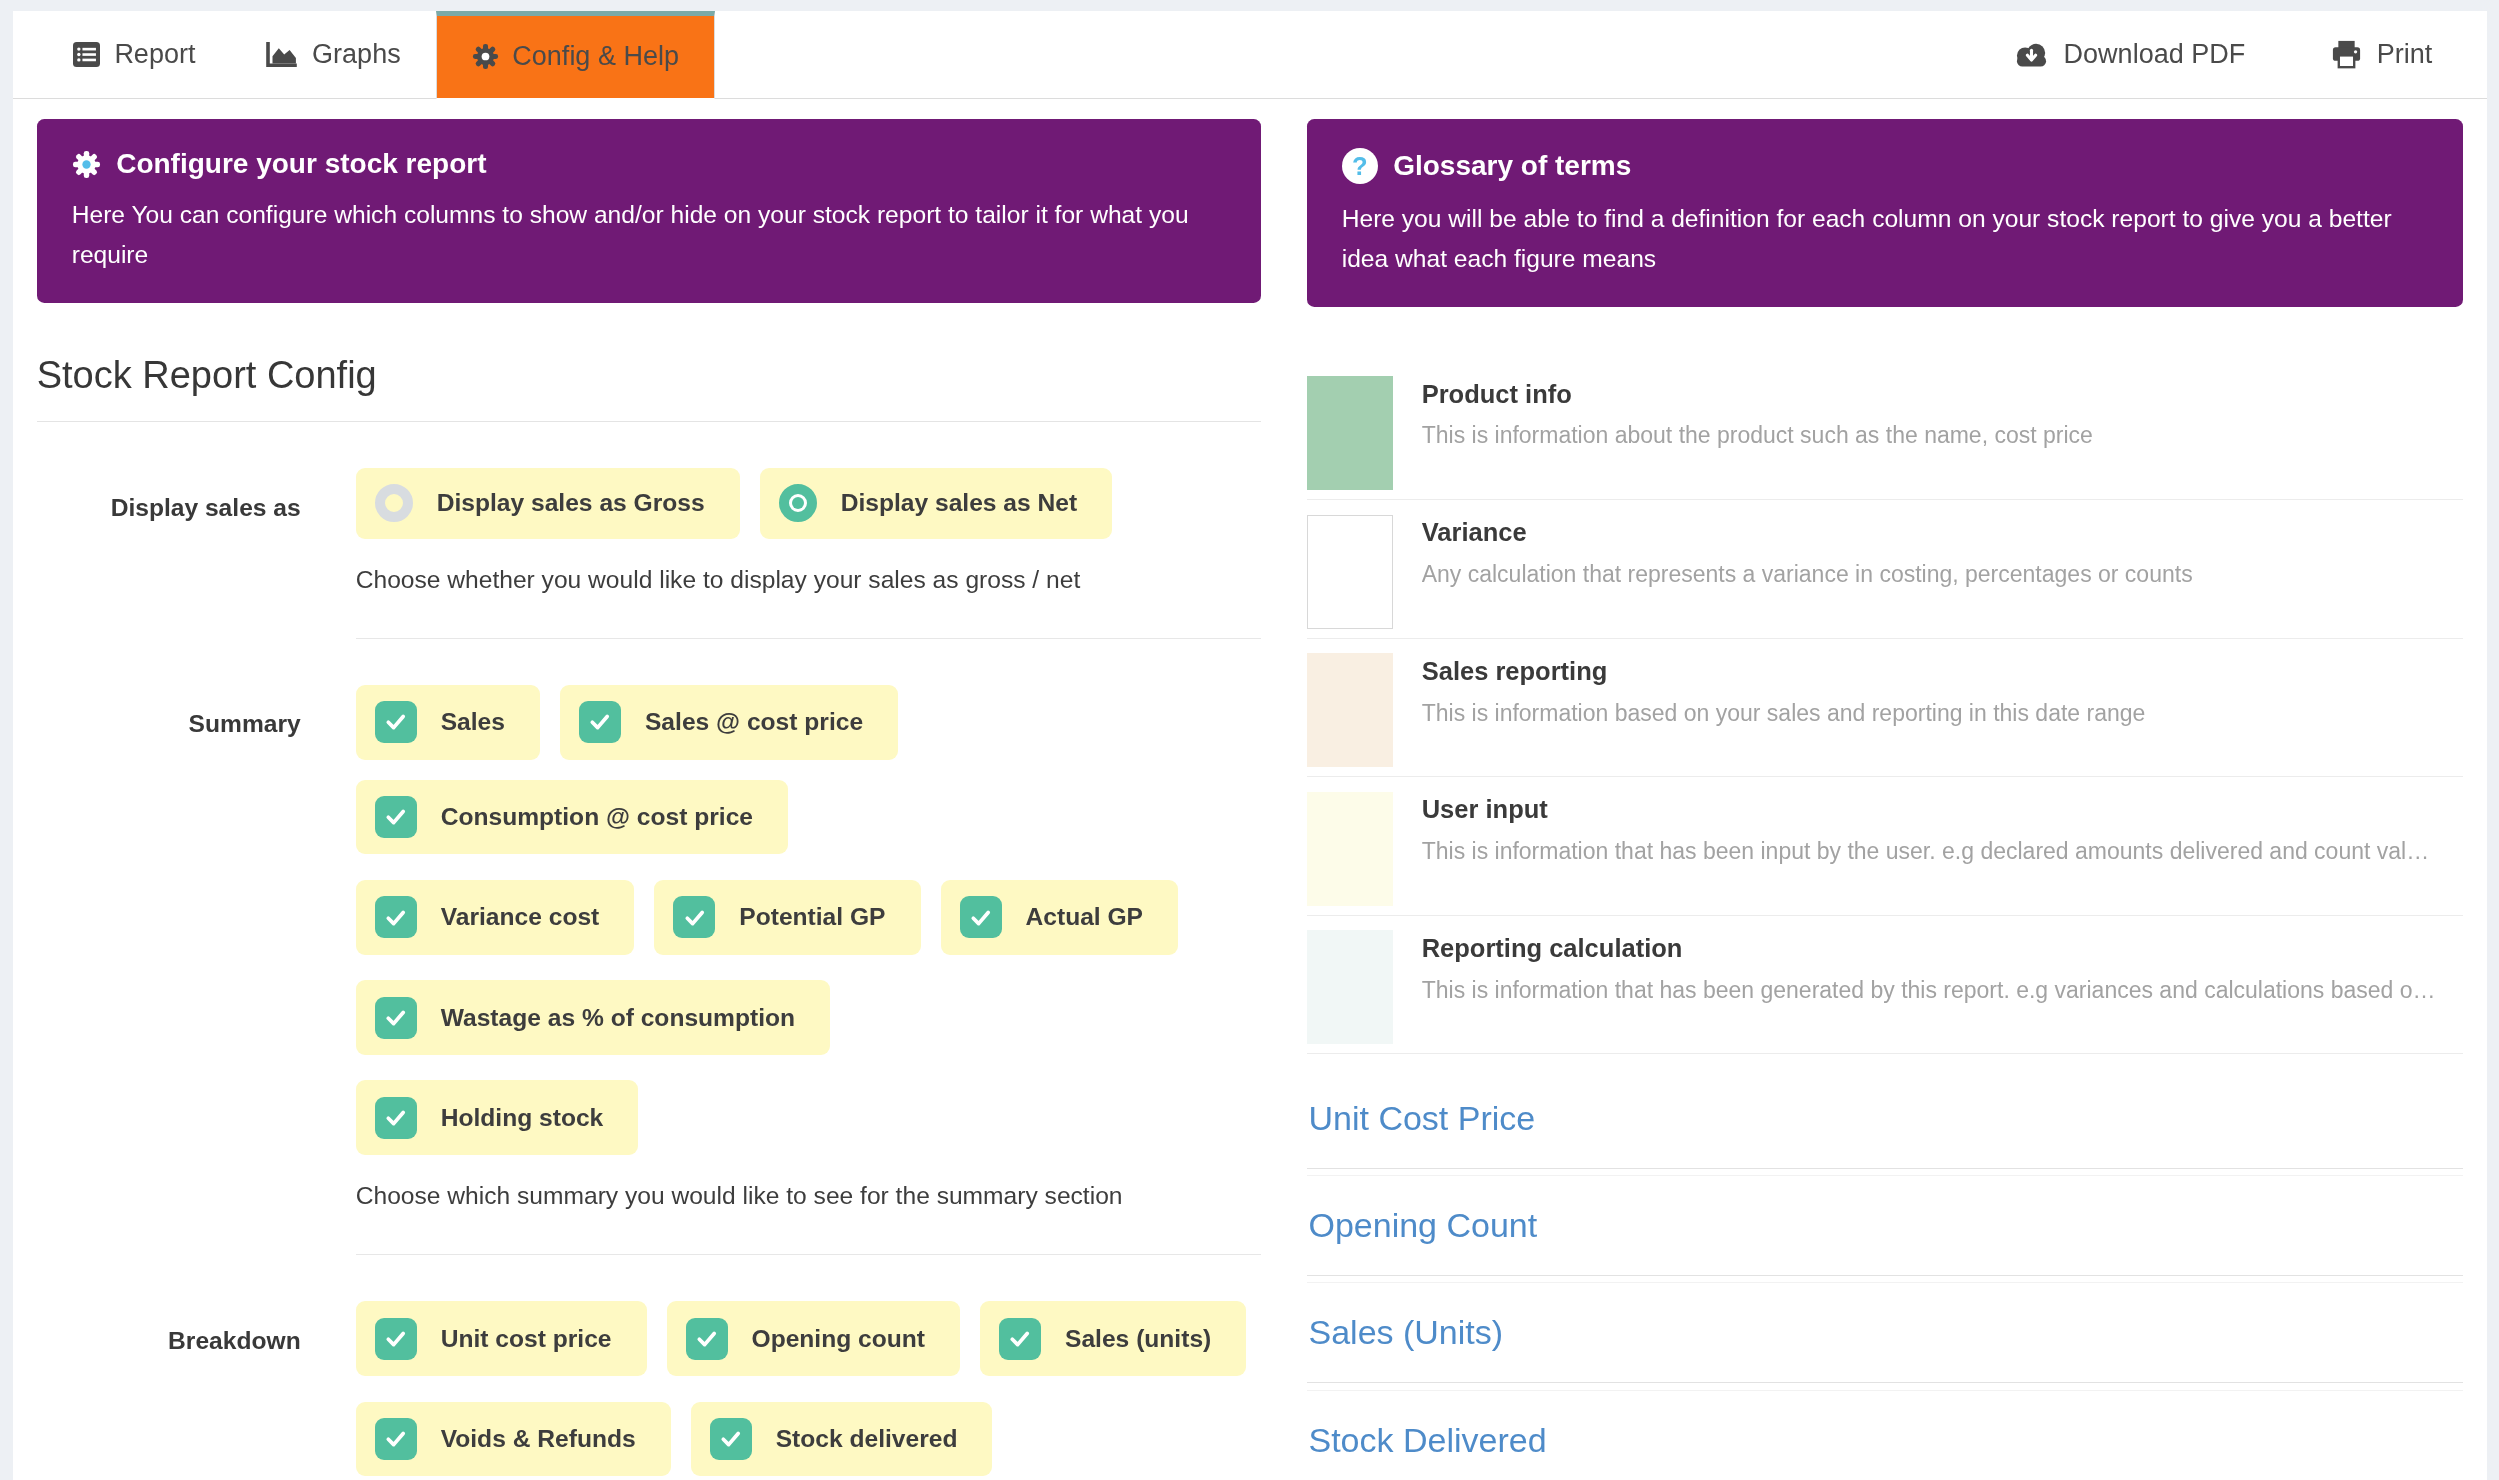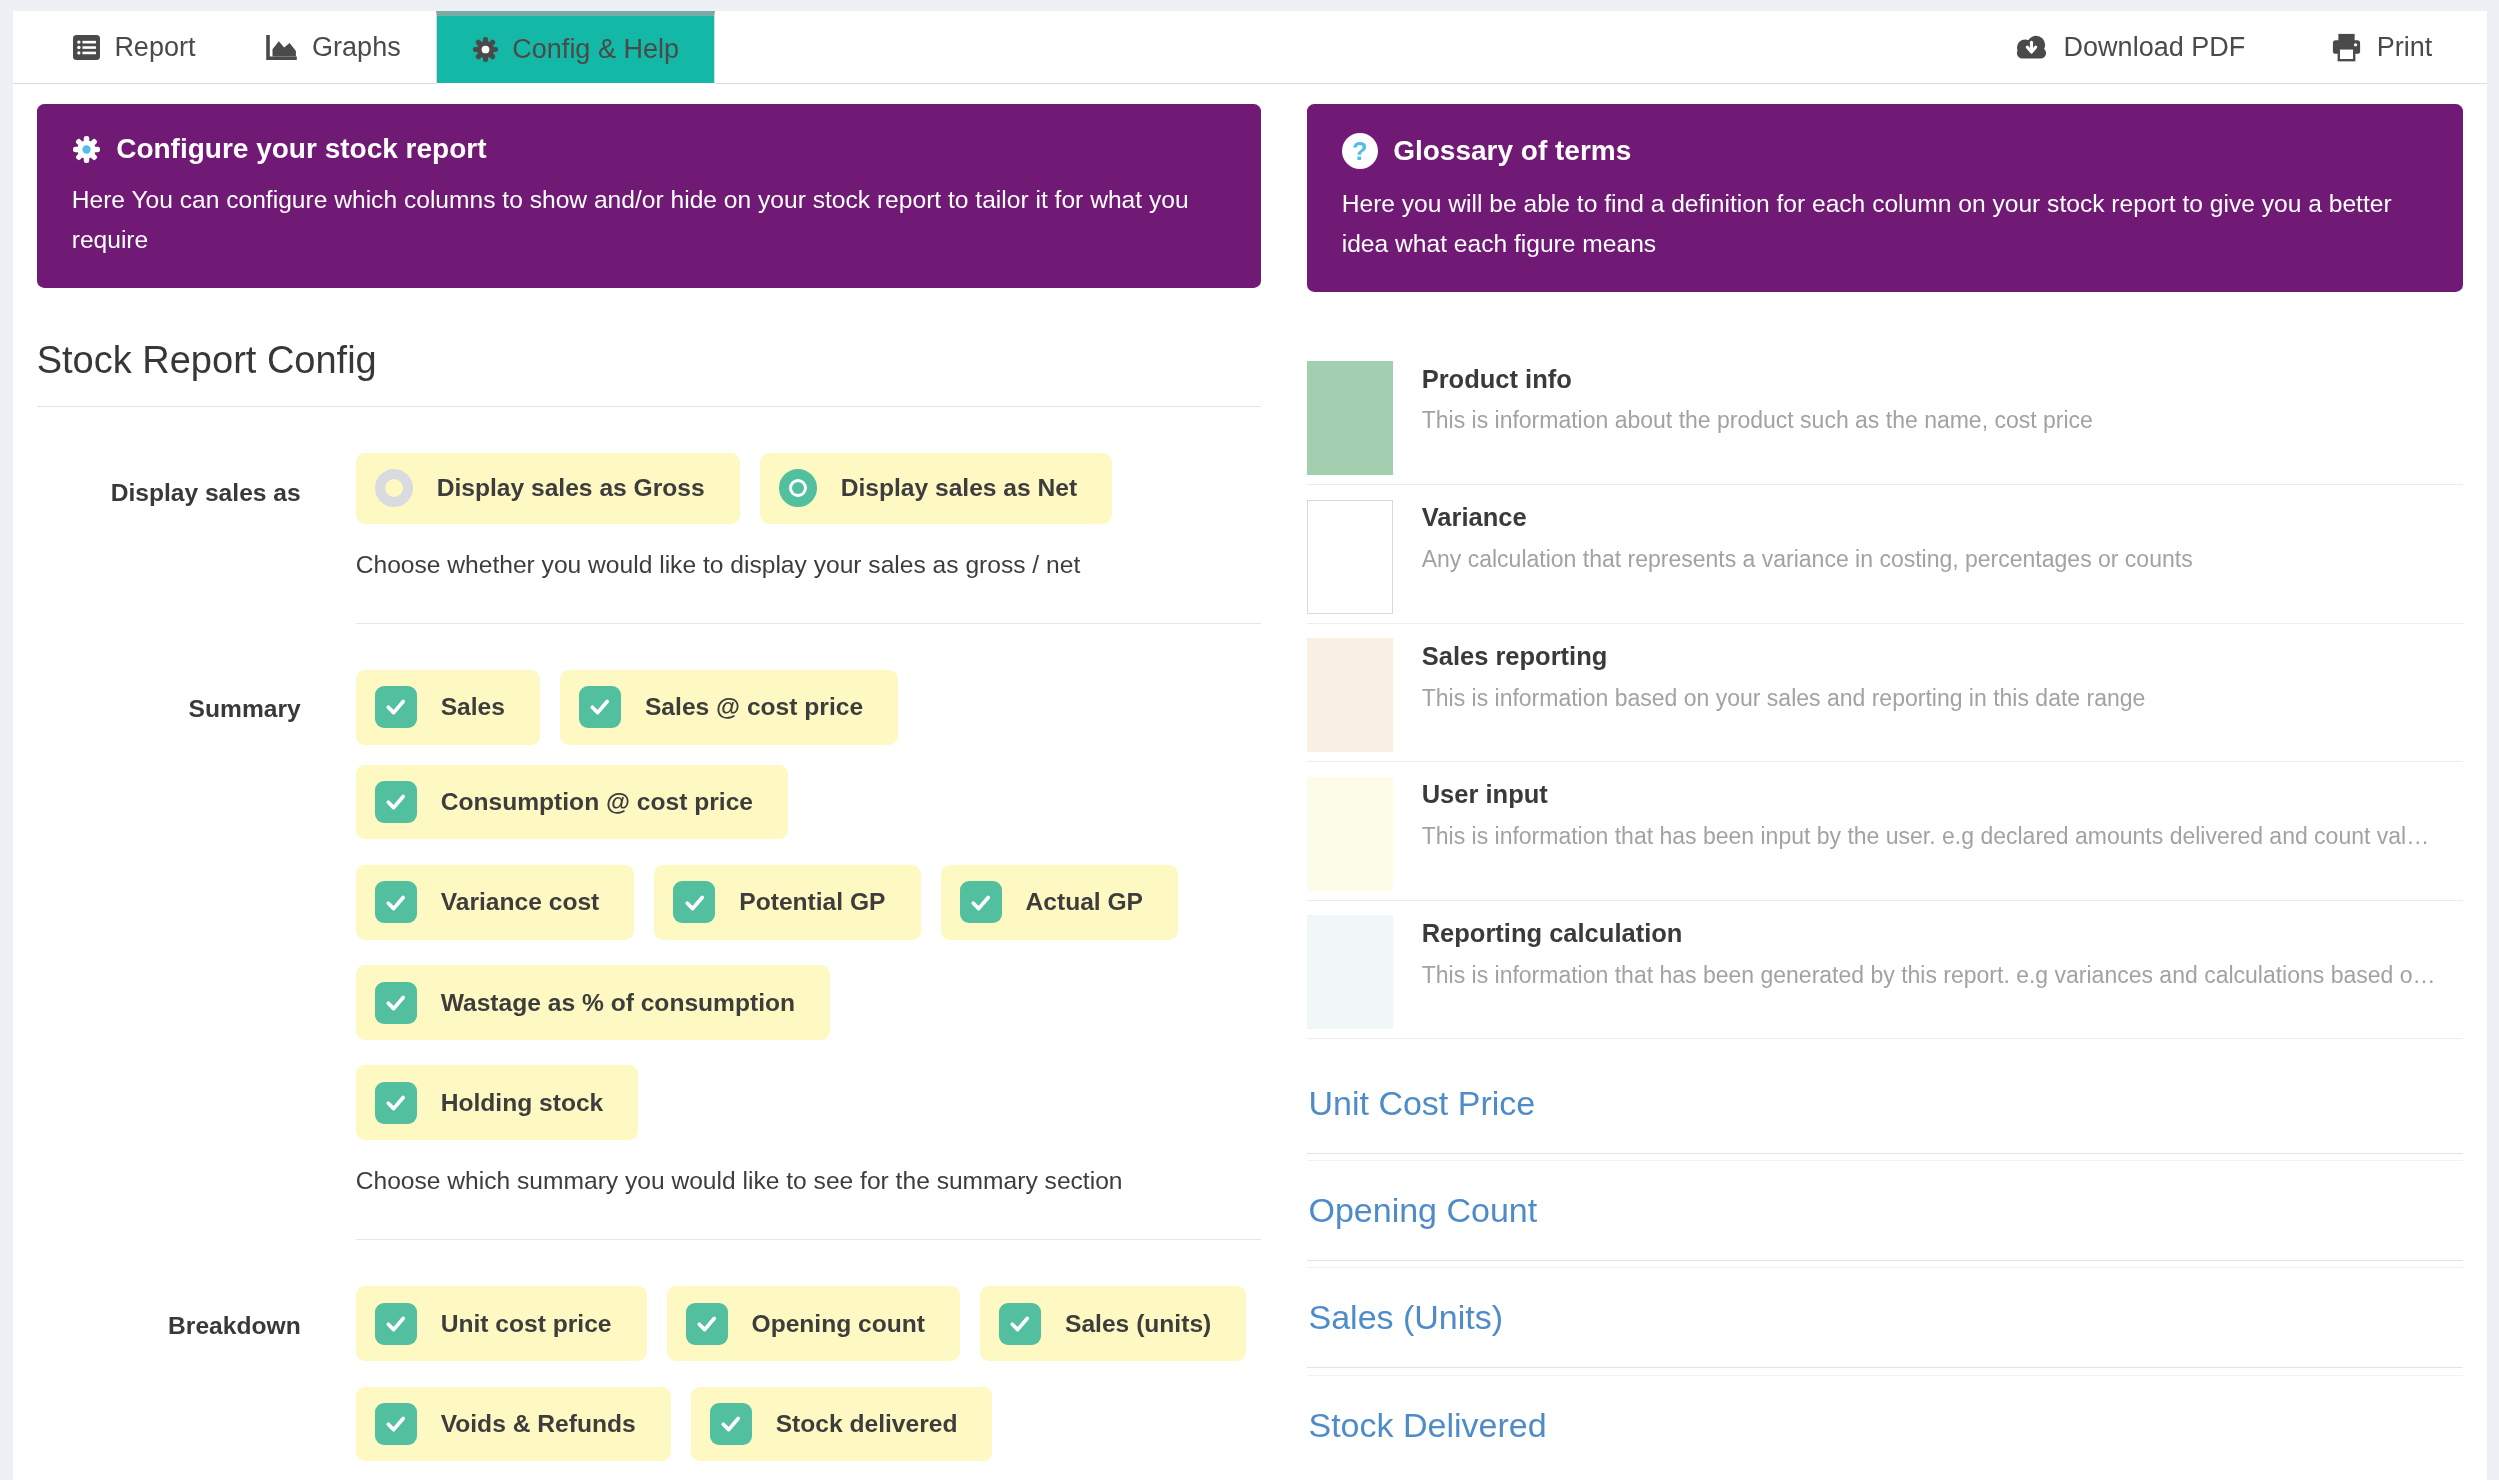--- a/index.html
+++ b/index.html
@@ -10,34 +10,34 @@
     color:#3e3e3e;
     font-size:24.6px;
   }
   .card {
     background:#ffffff;
     margin:11px 12.7px 0 12.7px;
     min-height:1469px;
   }
   
   .tab-bar {
-    height:73px;
+    height:88px;
     display:flex;
     align-items:stretch;
     border-bottom:0.9px solid #dcdcdc;
     padding-left:24px;
   }
   .tab {
     display:flex; align-items:center; gap:13.7px;
     padding:0 35px;
     font-size:27px; color:#4a4a4a;
     cursor:pointer;
   }
   .tab.active {
-    background:#14b8a6;
+    background:#f97316;
     border:0.9px solid #dcdcdc;
     border-top:5.5px solid #7baaa8;
     border-bottom:0.9px solid #ffffff;
     margin-bottom:-0.9px;
   }
   .tab-actions {
     margin-left:auto;
     display:flex; align-items:center; gap:86px;
     padding-right:55px;
   }

